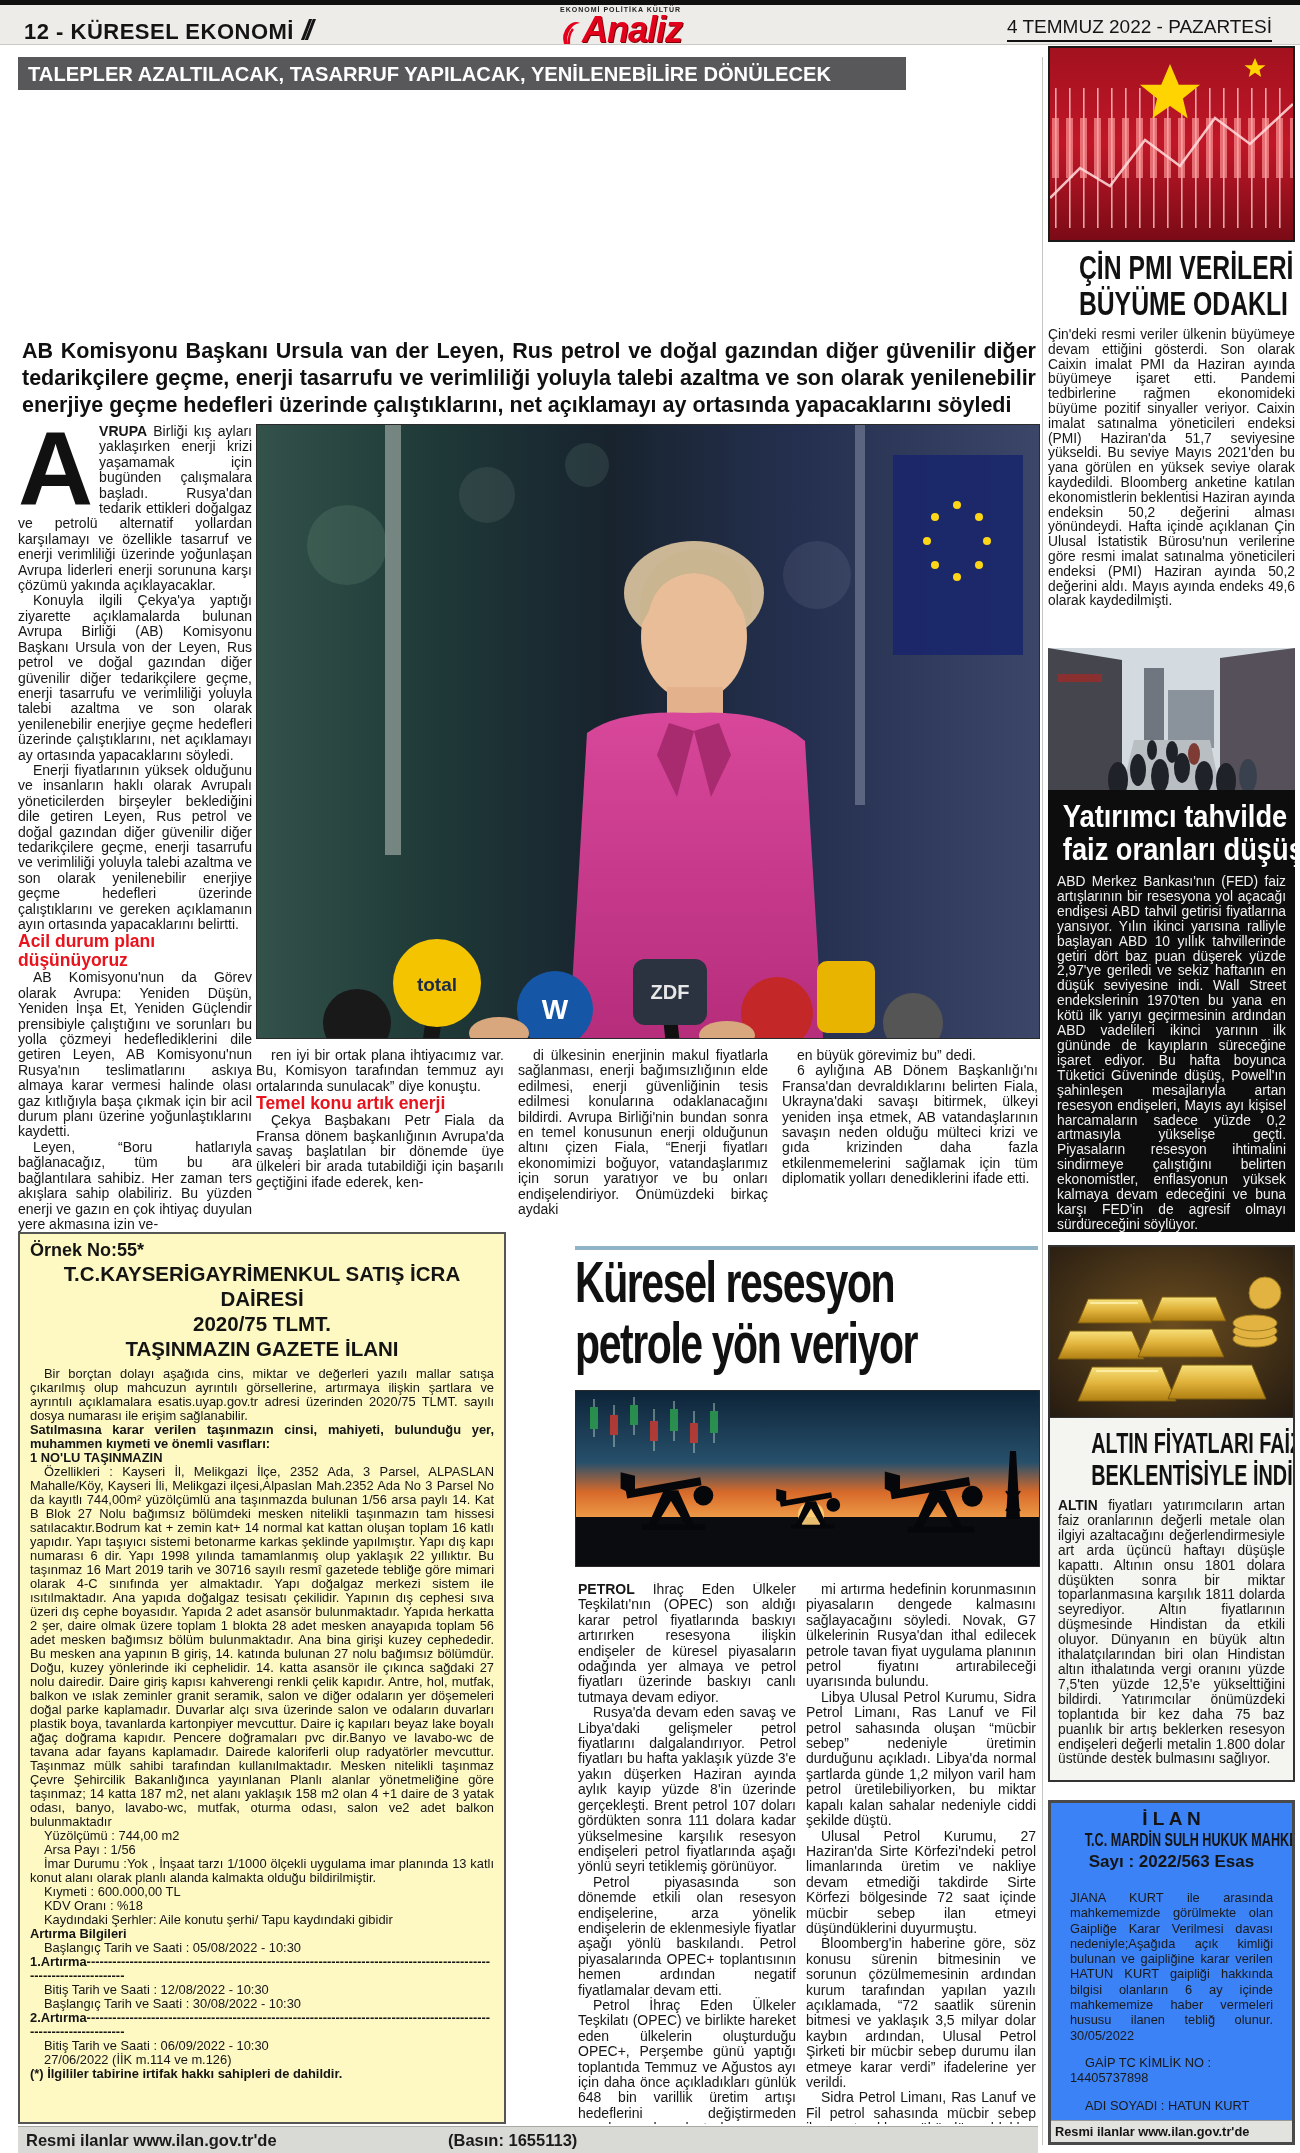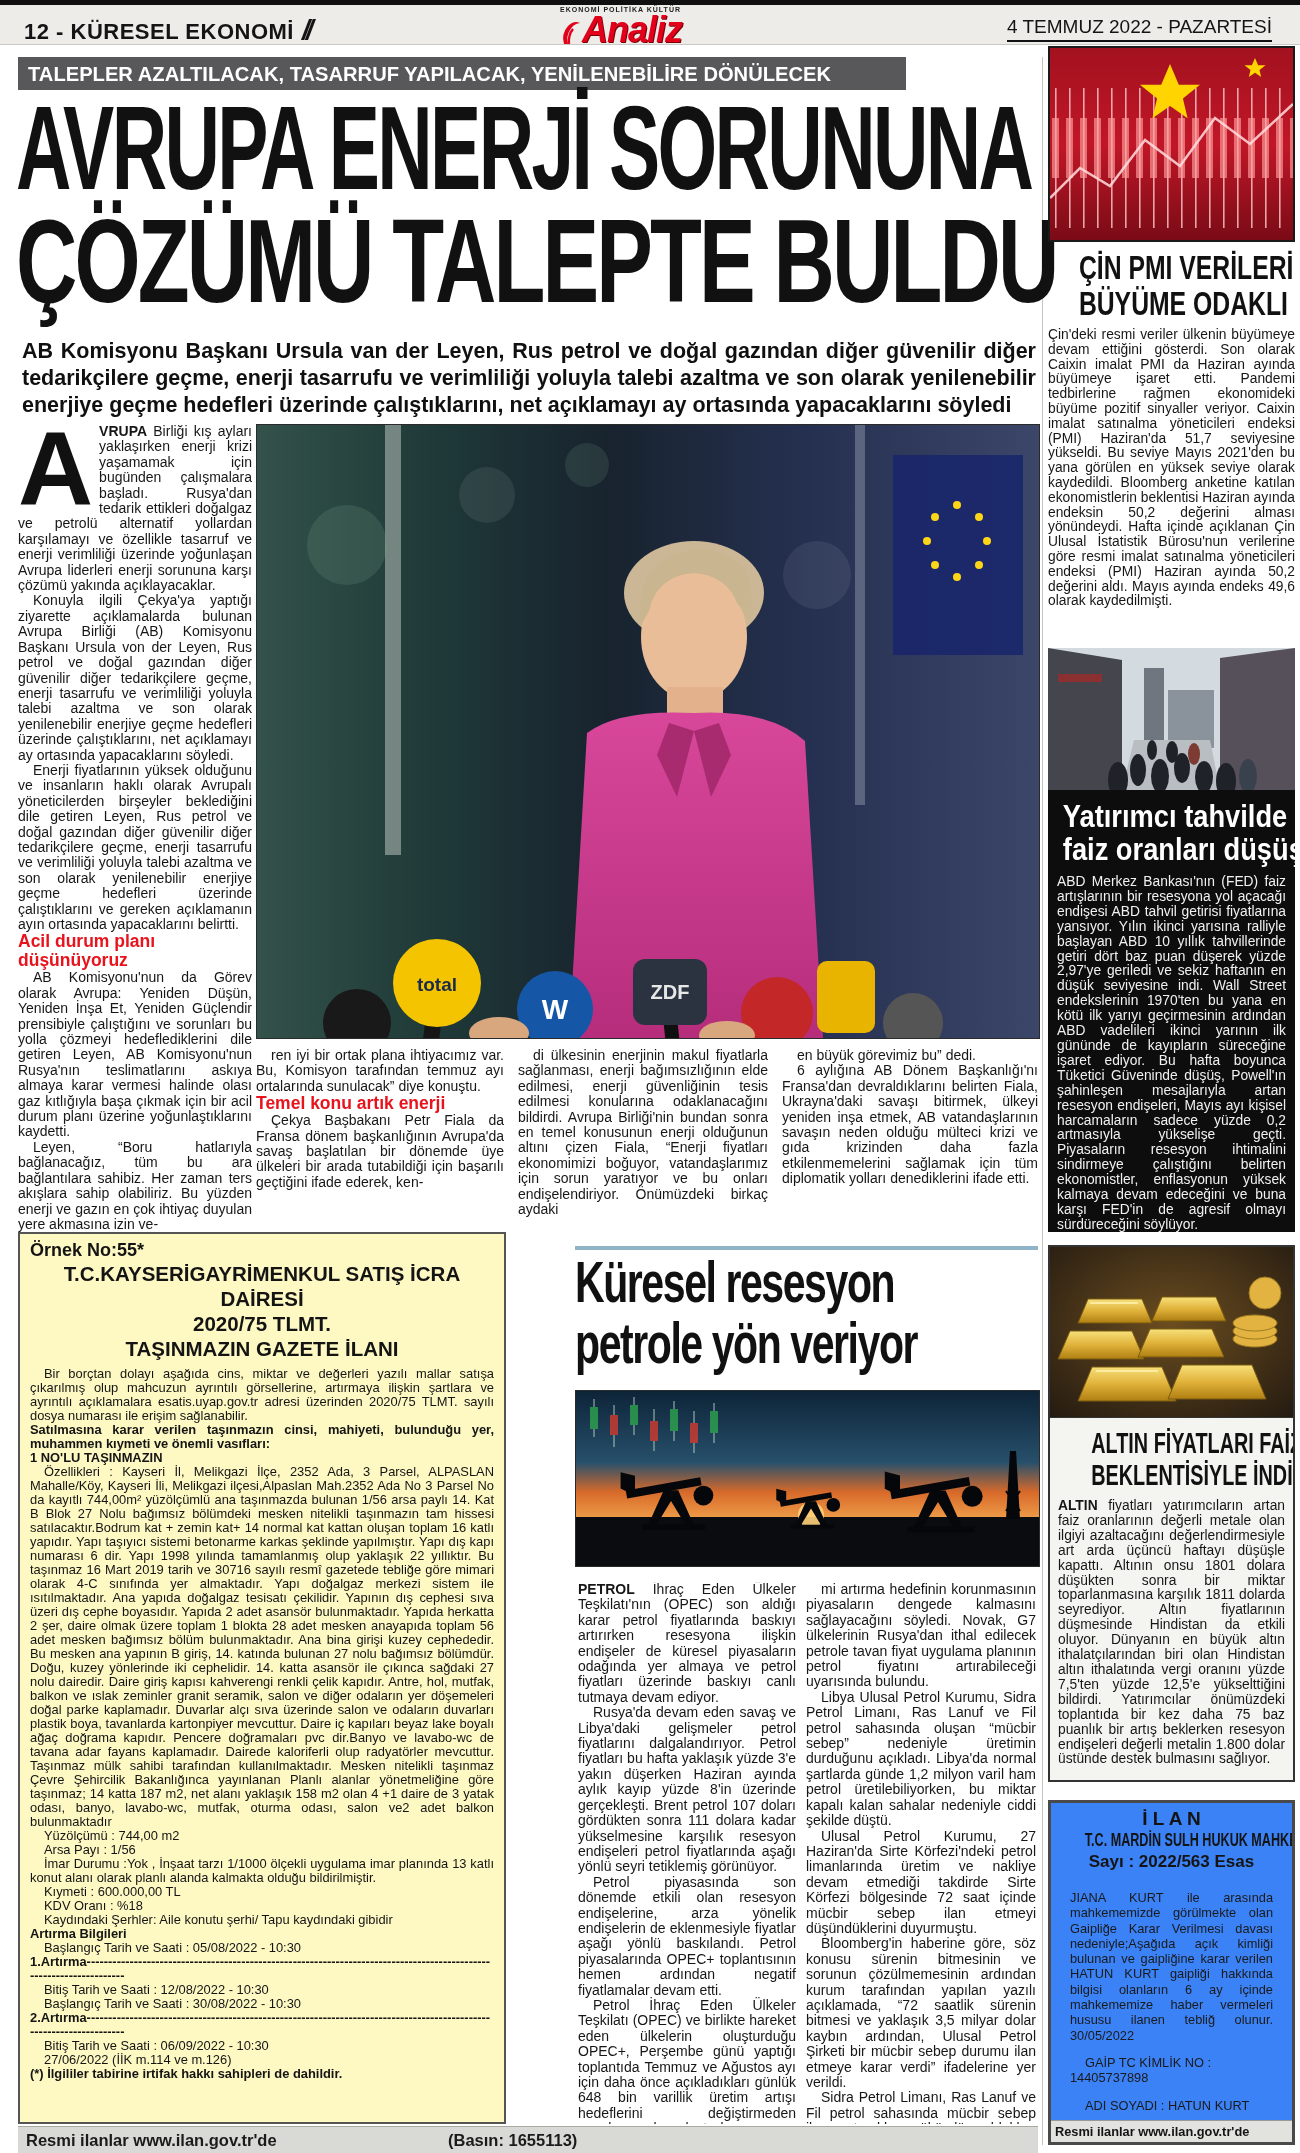--- a/index.html
+++ b/index.html
@@ -91,24 +91,20 @@
             <path d="M4 24 Q1 14 8 6 Q14 0 20 3 Q13 4 10 10 Q6 16 8 24 Z" fill="#e2001a"></path>
             <path d="M9 24 Q8 15 13 9" stroke="#e2001a" stroke-width="2.4" fill="none"></path>
           </svg><span>Analiz</span></div>
     </div>
     <div class="hdr-date">4 TEMMUZ 2022 - PAZARTESİ</div>
   </div>
 
   <div class="vrule"></div>
 
   <div class="kicker"><span class="cx" style="transform:scaleX(.96)">TALEPLER AZALTILACAK, TASARRUF YAPILACAK, YENİLENEBİLİRE DÖNÜLECEK</span></div>
-  <div class="hl">
-    <div><span class="cx" style="transform:scaleX(.65)">AVRUPA ENERJİ SORUNUNA</span></div>
-    <div><span class="cx" style="transform:scaleX(.72)">ÇÖZÜMÜ TALEPTE BULDU</span></div>
-  </div>
   <div class="deck">AB Komisyonu Başkanı Ursula van der Leyen, Rus petrol ve doğal gazından diğer güvenilir diğer tedarikçilere geçme, enerji tasarrufu ve verimliliği yoluyla talebi azaltma ve son olarak yenilenebilir enerjiye geçme hedefleri üzerinde çalıştıklarını, net açıklamayı ay ortasında yapacaklarını söyledi</div>
 
   <div class="bodytext" style="left:18px;top:424px;width:234px;height:822px;">
     <p class="bp noind"><span class="dropcap">A</span><b>VRUPA</b><span> Birliği kış ayları yaklaşırken enerji krizi yaşamamak için bugünden çalışmalara başladı. Rusya'dan tedarik ettikleri doğalgaz ve petrolü alternatif yollardan karşılamayı ve özellikle tasarruf ve enerji verimliliği üzerinde yoğunlaşan Avrupa liderleri enerji sorununa karşı çözümü yakında açıklayacaklar.</span></p>
     <div>
         <p class="bp">Konuyla ilgili Çekya'ya yaptığı ziyarette açıklamalarda bulunan Avrupa Birliği (AB) Komisyonu Başkanı Ursula von der Leyen, Rus petrol ve doğal gazından diğer güvenilir diğer tedarikçilere geçme, enerji tasarrufu ve verimliliği yoluyla talebi azaltma ve son olarak yenilenebilir enerjiye geçme hedefleri üzerinde çalıştıklarını, net açıklamayı ay ortasında yapacaklarını söyledi.</p>
         <p class="bp">Enerji fiyatlarının yüksek olduğunu ve insanların haklı olarak Avrupalı yöneticilerden birşeyler beklediğini dile getiren Leyen, Rus petrol ve doğal gazından diğer güvenilir diğer tedarikçilere geçme, enerji tasarrufu ve verimliliği yoluyla talebi azaltma ve son olarak yenilenebilir enerjiye geçme hedefleri üzerinde çalıştıklarını ve gereken açıklamanın ayın ortasında yapacaklarını belirtti.</p>
         <p class="sub">Acil durum planı düşünüyoruz</p>
         <p class="bp">AB Komisyonu'nun da Görev olarak Avrupa: Yeniden Düşün, Yeniden İnşa Et, Yeniden Güçlendir prensibiyle çalıştığını ve sorunları bu yolla çözmeyi hedeflediklerini dile getiren Leyen, AB Komisyonu'nun Rusya'nın teslimatlarını askıya almaya karar vermesi halinde olası gaz kıtlığıyla başa çıkmak için bir acil durum planı üzerine yoğunlaştıklarını kaydetti.</p>
         <p class="bp">Leyen, “Boru hatlarıyla bağlanacağız, tüm bu ara bağlantılara sahibiz. Her zaman ters akışlara sahip olabiliriz. Bu yüzden enerji ve gazın en çok ihtiyaç duyulan yere akmasına izin ve-</p>

